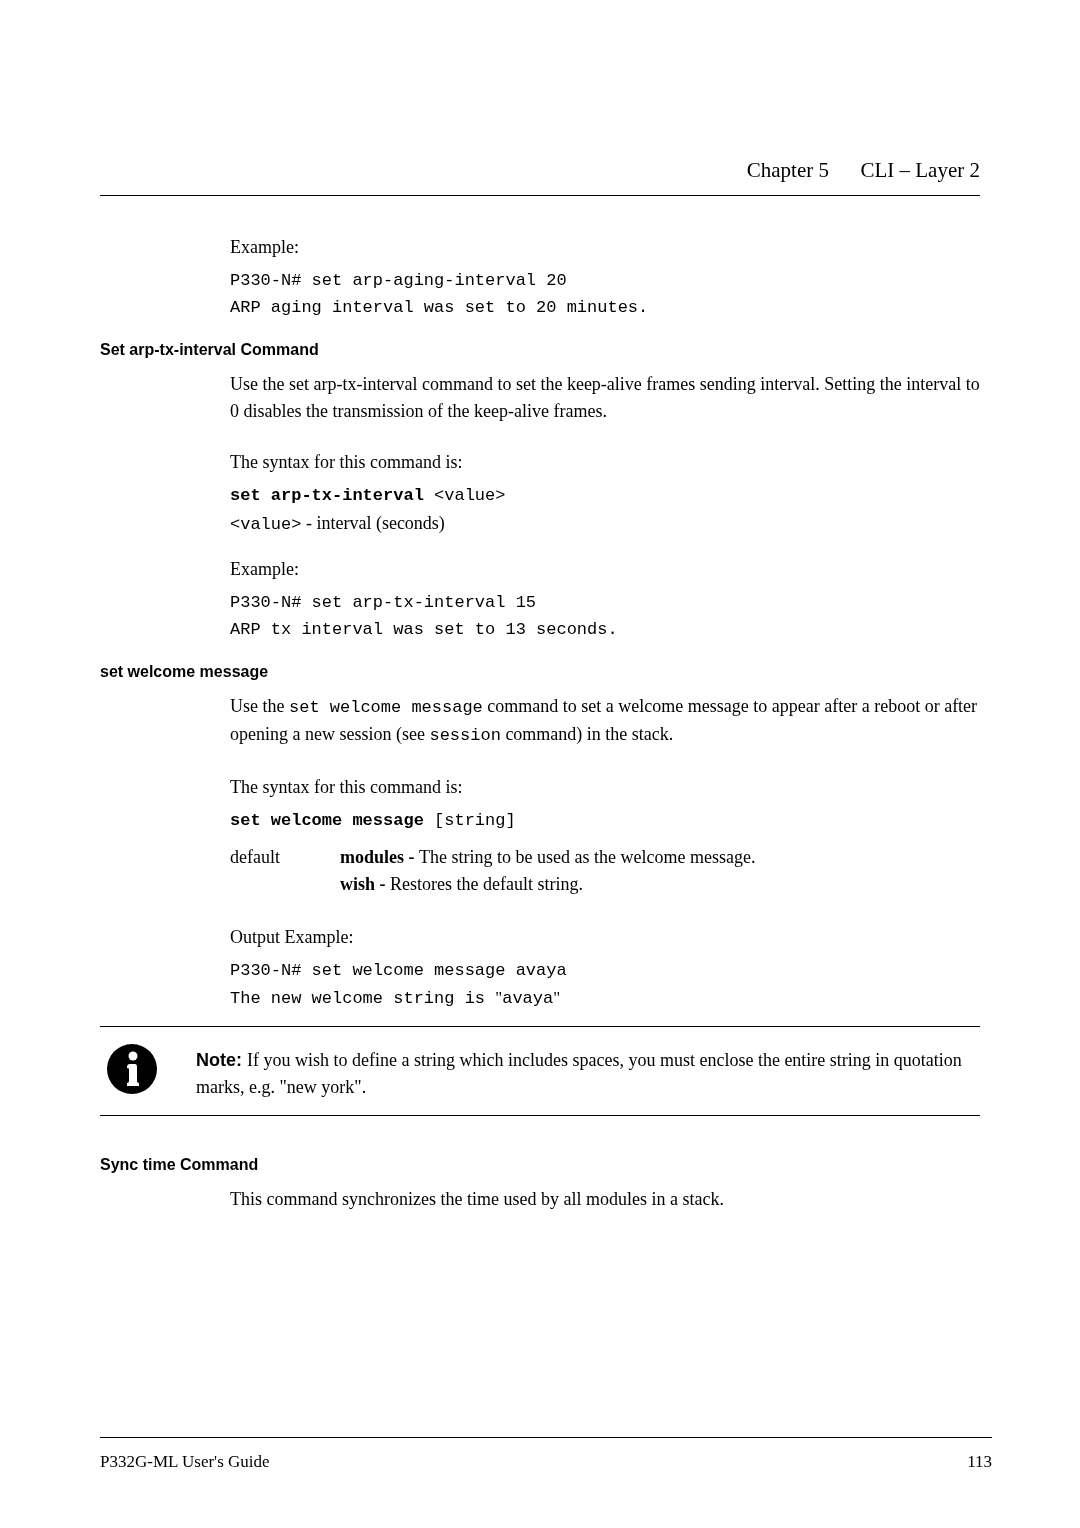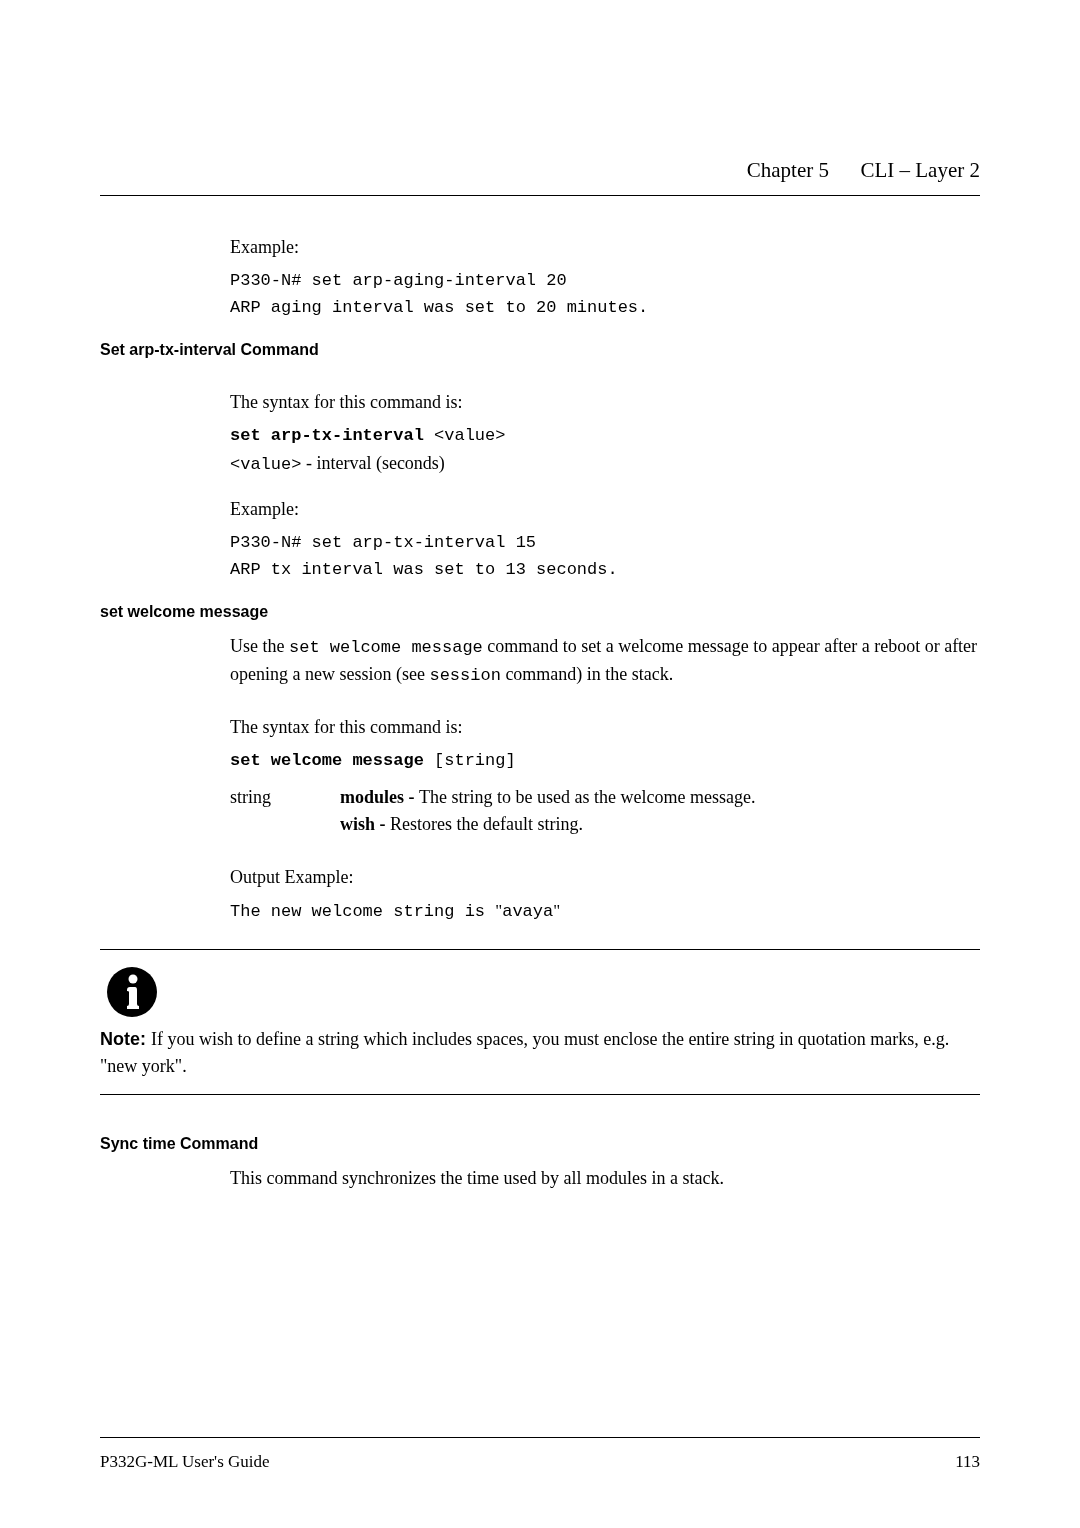--- a/index.html
+++ b/index.html
@@ -64,44 +64,43 @@
     .def-term {
       width: 110px;
       flex-shrink: 0;
     }
     .def-desc {
       flex: 1;
     }
     .note-block {
       display: flex;
       align-items: flex-start;
-      margin-top: 24px;
+      margin-top: 14px;
       border-top: 1.5px solid #000;
       border-bottom: 1.5px solid #000;
       padding: 14px 0;
-      flex-direction: column;
     }
     .note-icon {
       width: 56px;
       height: 56px;
       flex-shrink: 0;
       margin-right: 36px;
       margin-left: 4px;
     }
     .note-text {
       flex: 1;
       font-size: 18px;
       line-height: 1.5;
       padding-top: 6px;
     }
     .footer {
       position: absolute;
       bottom: 56px;
       left: 100px;
-      right: 100px;
+      right: 88px;
     }
     .footer-rule {
       border: none;
       border-top: 1.5px solid #000;
       margin-bottom: 14px;
     }
     .footer-row {
       display: flex;
       justify-content: space-between;
       font-size: 17px;
@@ -118,20 +117,21 @@
 <hr class="header-rule">
 
 <div class="indented-block">
   <div class="body-text">Example:</div>
   <div class="code-text">P330-N# set arp-aging-interval 20</div>
   <div class="code-text">ARP aging interval was set to 20 minutes.</div>
 </div>
 
 <div class="section-heading">Set arp-tx-interval Command</div>
 <div class="indented-block">
+  <div class="body-text">Use the set arp-tx-interval command to set the keep-alive frames sending interval. Setting the interval to 0 disables the transmission of the keep-alive frames.</div>
   <div class="spacer-md"></div>
   <div class="body-text">The syntax for this command is:</div>
   <div class="code-text">
     <span class="bold-code">set arp-tx-interval</span><span> &lt;value&gt;</span>
   </div>
   <div>
     <span class="code-text">&lt;value&gt;</span><span class="body-text"> - interval (seconds)</span>
   </div>
   <div class="spacer-md"></div>
   <div class="body-text">Example:</div>
@@ -143,28 +143,29 @@
 <div class="indented-block">
   <div class="body-text">
     <span>Use the </span><span class="code-text">set welcome message</span><span> command to set a welcome message to appear after a reboot or after opening a new session (see </span><span class="code-text">session</span><span> command) in the stack.</span>
   </div>
   <div class="spacer-md"></div>
   <div class="body-text">The syntax for this command is:</div>
   <div class="code-text">
     <span class="bold-code">set welcome message</span><span> [string]</span>
   </div>
   <div class="def-row">
-    <div class="def-term body-text">string</div>
+    <div class="def-term body-text">default</div>
     <div class="def-desc body-text">
       <span style="font-weight:bold">modules - </span><span>The string to be used as the welcome message.</span><br>
       <span style="font-weight:bold">wish - </span><span>Restores the default string.</span>
     </div>
   </div>
   <div class="spacer-sm"></div>
   <div class="body-text">Output Example:</div>
+  <div class="code-text">P330-N# set welcome message avaya</div>
   <div class="code-text">
     <span>The new welcome string is </span><span style="font-family:Georgia,serif">"</span><span>avaya</span><span style="font-family:Georgia,serif">"</span>
   </div>
 </div>
 
 <div class="note-block">
   <svg class="note-icon" viewBox="0 0 56 56">
     <circle cx="28" cy="28" r="25" fill="#000"></circle>
     <circle cx="29" cy="15" r="4.5" fill="#fff"></circle>
     <path d="M 23 26 Q 23 23 26 23 L 31 23 Q 33 23 33 26 L 33 40 Q 33 42 35 42 L 35 45 L 23 45 L 23 42 Q 25 42 25 40 L 25 28 Q 25 27 23 27 Z" fill="#fff"></path>

